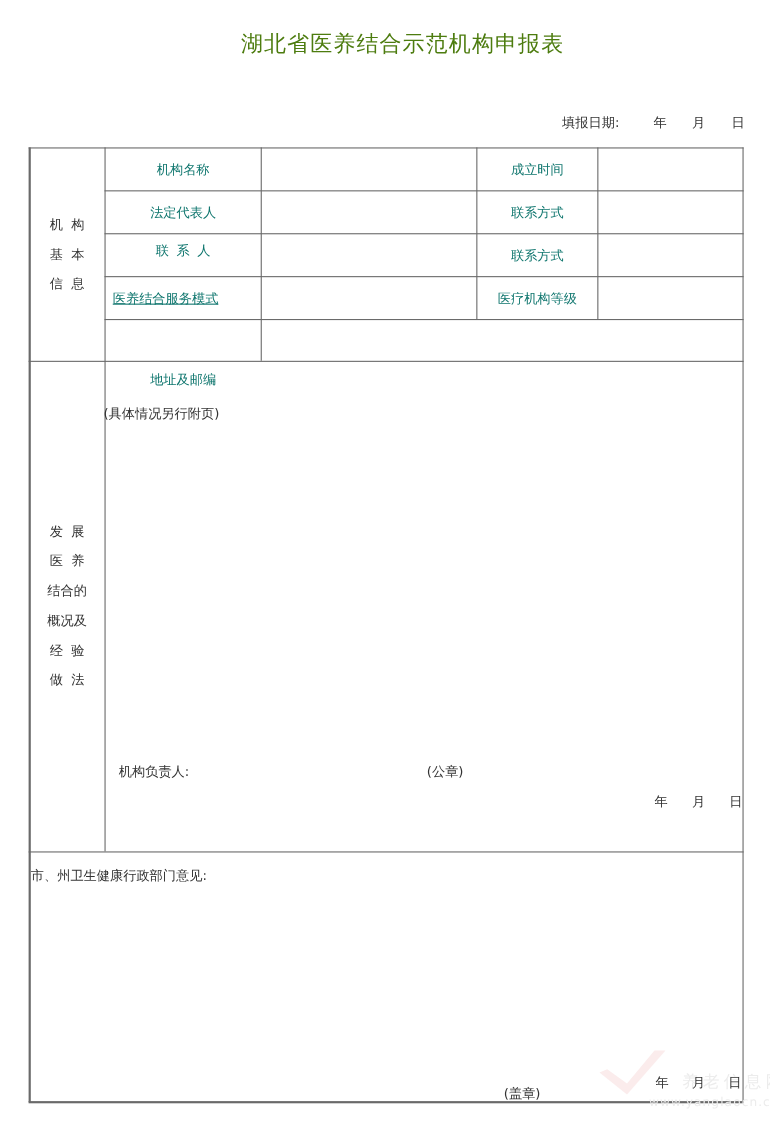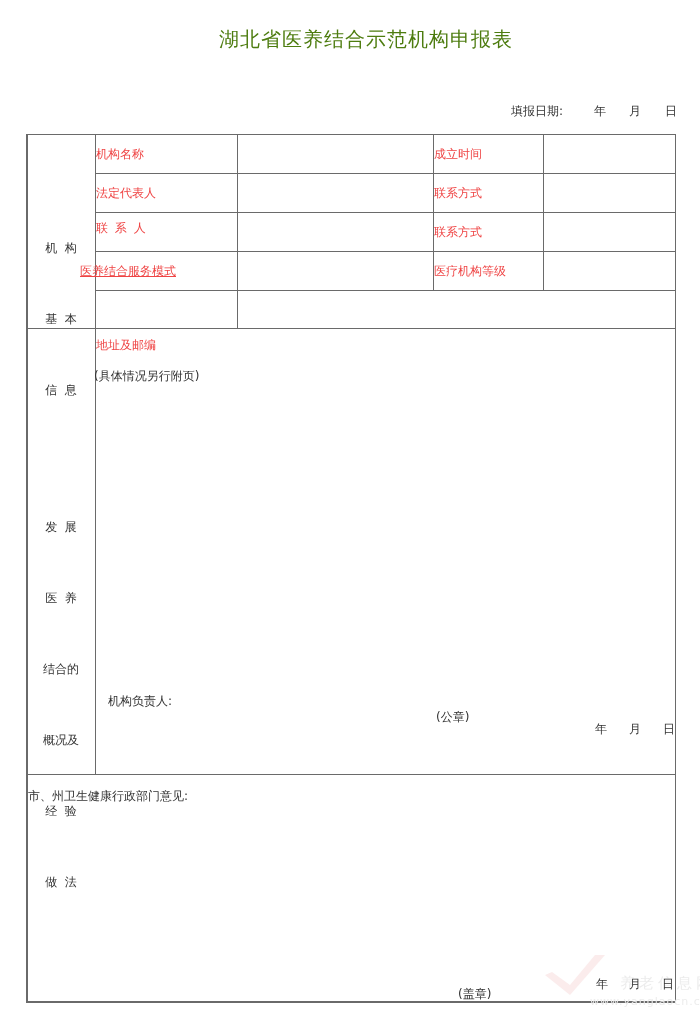--- a/index.html
+++ b/index.html
@@ -5,21 +5,21 @@
   html, body { margin: 0; padding: 0; background: #ffffff; }
   body { width: 700px; height: 1021px; position: relative; overflow: hidden;
          font-family: "DejaVu Sans", "Liberation Sans", sans-serif; color: #3a3a3a; }
   .title { position: absolute; left: 16px; width: 700px; top: 26px; text-align: center;
            font-size: 20px; letter-spacing: 1px; color: #4d7c0f; }
   .fill-date { position: absolute; top: 103px; left: 511px; font-size: 12px; color: #333; }
   .fill-date span { position: absolute; white-space: nowrap; }
   .line { position: absolute; background: #6a6a6a; }
   .h { height: 1px; }
   .v { width: 1px; }
-  .cell-text { position: absolute; font-size: 12px; color: #ef4444; white-space: nowrap; }
+  .cell-text { position: absolute; font-size: 12px; color: #0f766e; text-align: center; white-space: nowrap; }
   .side { position: absolute; font-size: 12px; color: #333; text-align: center; width: 68px; line-height: 27px; }
   .txt { position: absolute; font-size: 12px; color: #333; white-space: nowrap; }
   .wm { position: absolute; color: #ececec; white-space: nowrap; }
   .wm-shape { position: absolute; left: 540px; top: 950px; width: 70px; height: 50px; }
 </style>
 </head>
 <body>
 
 <div class="title">湖北省医养结合示范机构申报表</div>
 
@@ -83,34 +83,34 @@
   <div>医  养</div>
   <div>结合的</div>
   <div>概况及</div>
   <div>经  验</div>
   <div>做  法</div>
 </div>
 
 <div style="position:absolute; left:96px; top:329px; width:579px; height:445px;"></div>
 <div class="txt" style="left:94px; top:368px;">(具体情况另行附页)</div>
 <div class="txt" style="left:108px; top:693px;">机构负责人:</div>
-<div class="txt" style="left:388px; top:709px;margin-left:48px;">(公章)</div>
+<div class="txt" style="left:388px; top:693px;">(公章)</div>
 <div class="txt" style="left:595px; top:721px;">年</div>
 <div class="txt" style="left:629px; top:721px;">月</div>
 <div class="txt" style="left:663px; top:721px;">日</div>
 
 <div style="position:absolute; left:28px; top:775px; width:647px; height:226px;"></div>
 <div class="txt" style="left:28px; top:788px;text-align:center;">市、州卫生健康行政部门意见:</div>
 <div class="txt" style="left:458px; top:950px;margin-top:36px;">(盖章)</div>
 
 <svg class="wm-shape" viewBox="0 0 70 50">
   <path d="M5 25 L30 45 L65 5 L55 5 L30 35 L12 22 Z" fill="#fbecec"></path>
 </svg>
 <div class="wm" style="left:620px; top:974px; font-size:15px; letter-spacing:4px;">养老信息网</div>
 <div class="wm" style="left:590px; top:995px; font-size:11px; letter-spacing:1px;">www.yanglaocn.com</div>
 
 <div class="txt" style="left:596px; top:976px;">年</div>
 <div class="txt" style="left:629px; top:976px;">月</div>
 <div class="txt" style="left:662px; top:976px;">日</div>
 
 <style>
-  .side div { white-space: pre; margin-top: 44px; }
+  .side div { white-space: pre; }
 </style>
 
 </body></html>

